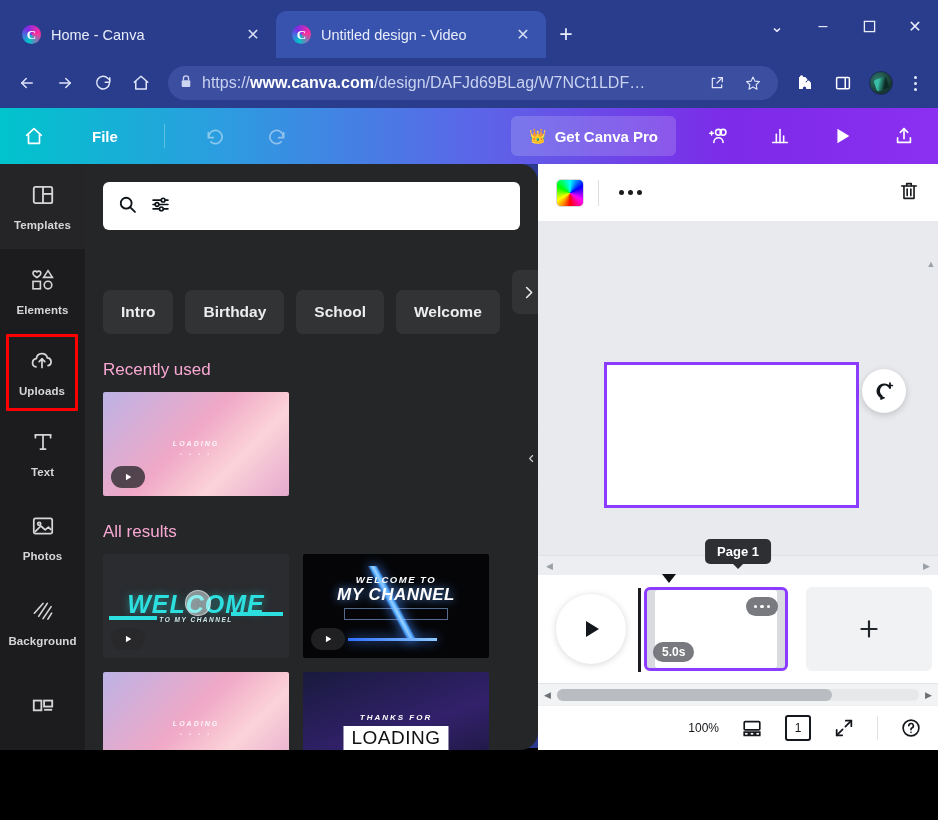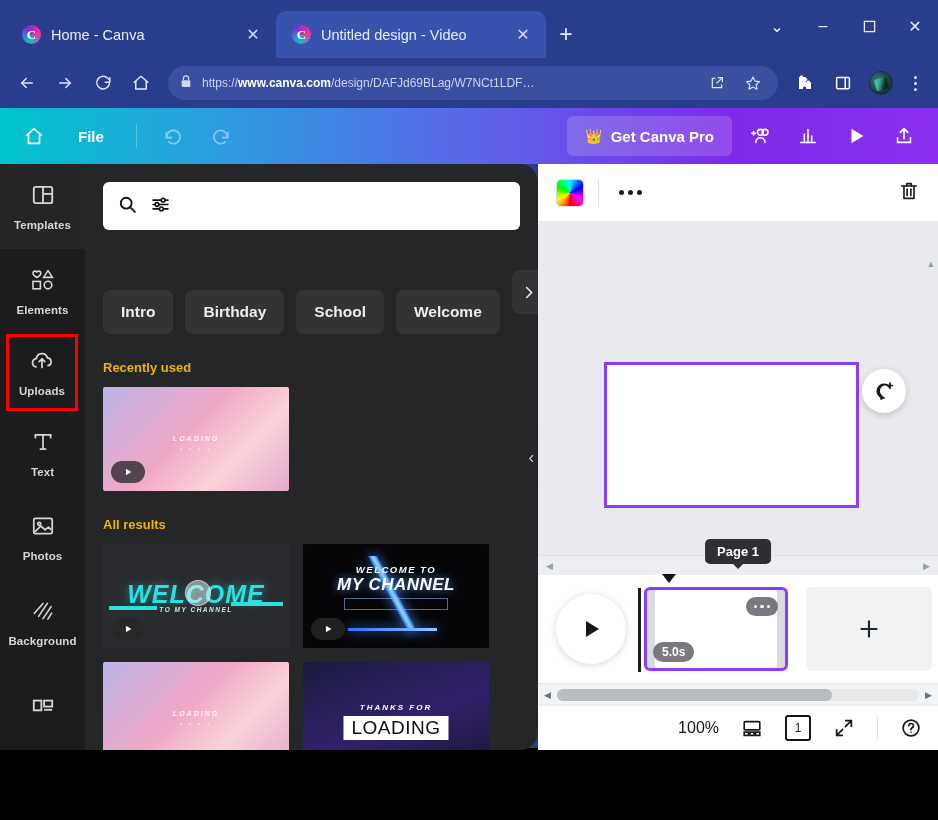--- a/index.html
+++ b/index.html
@@ -79,21 +79,21 @@
     display: flex; align-items: center; justify-content: center;
     color: #dfe5fa; flex-shrink: 0;
   }
   .navbtn svg { width: 18px; height: 18px; }
   .omnibox {
     flex: 1; height: 34px; border-radius: 17px;
     background: #3b4ea0; display: flex; align-items: center;
     padding: 0 12px; gap: 10px; margin: 0 6px; min-width: 0;
   }
   .lock svg { width: 12px; height: 14px; }
-  .url { flex: 1; font-size: 12px; color: #c9d2f0; white-space: nowrap; overflow: hidden; min-width: 0; }
+  .url { flex: 1; font-size: 16px; color: #c9d2f0; white-space: nowrap; overflow: hidden; min-width: 0; }
   .url b { color: #ffffff; font-weight: 700; }
   .omni-ico { width: 26px; display: flex; align-items: center; justify-content: center; color: #dfe5fa; flex-shrink: 0; }
   .omni-ico svg { width: 16px; height: 16px; }
   .ext-ico { width: 34px; height: 34px; display: flex; align-items: center; justify-content: center; color: #fff; flex-shrink: 0; }
   .ext-ico svg { width: 18px; height: 18px; }
   .avatar-btn {
     width: 24px; height: 24px; border-radius: 50%;
     background: radial-gradient(circle at 35% 35%, #2e7d6f, #16352f 70%);
     border: 1px solid #1d2a5e; flex-shrink: 0; overflow: hidden; position: relative;
   }
@@ -102,21 +102,21 @@
     background: linear-gradient(120deg, #39bfa8 30%, #0d2b26 70%);
     border-radius: 2px; transform: rotate(-18deg);
   }
   .kebab { width: 26px; display:flex; flex-direction:column; align-items:center; gap:3px; flex-shrink:0; }
   .kebab i { width:3px; height:3px; border-radius:50%; background:#e4eaff; display:block; }
 
   
   .canva-top {
     height: 56px;
     background: linear-gradient(90deg, #00c4cc 0%, #2d9ce0 24%, #5d63e8 52%, #7d2ae8 78%, #8b30f0 100%);
-    display: flex; align-items: center; padding: 0 14px; gap: 8px;
+    display: flex; align-items: center; padding: 0 14px; gap: 22px;
   }
   .ct-btn {
     height: 40px; min-width: 40px; border-radius: 6px;
     display: flex; align-items: center; justify-content: center;
     color: #fff; padding: 0 8px;
   }
   .ct-btn svg { width: 22px; height: 22px; }
   .ct-file { font-size: 15px; font-weight: 700; padding: 0 16px; }
   .ct-sep { width: 1px; height: 24px; background: rgba(255,255,255,.28); margin: 0 8px; }
   .ct-undo svg, .ct-redo svg { width: 20px; height: 20px; opacity: .45; }
@@ -171,21 +171,21 @@
     display: flex; align-items: center; padding: 0 18px;
     color: #eceded; font-size: 15.5px; font-weight: 700; white-space: nowrap; margin-top: 40px;
   }
   .chip-next {
     width: 34px; height: 44px; background: #323335; border-radius: 7px;
     display: flex; align-items: center; justify-content: center; color: #eceded;
     flex-shrink: 0;
   }
   .chip-next svg { width: 15px; height: 15px; }
   .sec-title {
-    color: #eab308; font-size: 13px; font-weight: 700;
+    color: #f9a8d4; font-size: 17px; font-weight: 400;
     margin: 26px 0 12px 0;
   }
   .thumb {
     position: relative; border-radius: 2px; overflow: hidden;
   }
   .thumb.recent { width: 186px; height: 104px; }
   .play-pill {
     position: absolute; left: 8px; bottom: 8px;
     width: 34px; height: 22px; border-radius: 11px;
     background: rgba(40,40,42,.78);
@@ -348,21 +348,21 @@
   }
   .hsb-track { flex: 1; height: 12px; background: #e6e8ea; border-radius: 6px; position: relative; }
   .hsb-thumb { position: absolute; left: 0; top: 0; height: 12px; width: 76%; background: #b9bcc1; border-radius: 6px; }
   .hsb-arrow { color: #6b7075; font-size: 9px; }
 
   .statusbar {
     height: 45px; background: #fff; display: flex; align-items: center;
     justify-content: flex-end; gap: 22px; padding: 0 16px; flex-shrink: 0;
     border-top: 1px solid #eceef0;
   }
-  .zoom-val { font-size: 16px; color: #13161a; font-weight: 400; }
+  .zoom-val { font-size: 12px; color: #13161a; font-weight: 400; }
   .sb-ico { display: flex; align-items: center; justify-content: center; color: #13161a; }
   .sb-ico svg { width: 22px; height: 22px; }
   .page-count {
     width: 26px; height: 26px; border: 2px solid #13161a; border-radius: 3px;
     display: flex; align-items: center; justify-content: center;
     font-size: 12px; color: #13161a; position: relative;
   }
   .page-count::before {
     content:''; position:absolute; right:-5px; top:-5px; width: 22px; height: 22px;
     border: 2px solid #13161a; border-radius: 3px; border-left: none; border-bottom: none;

